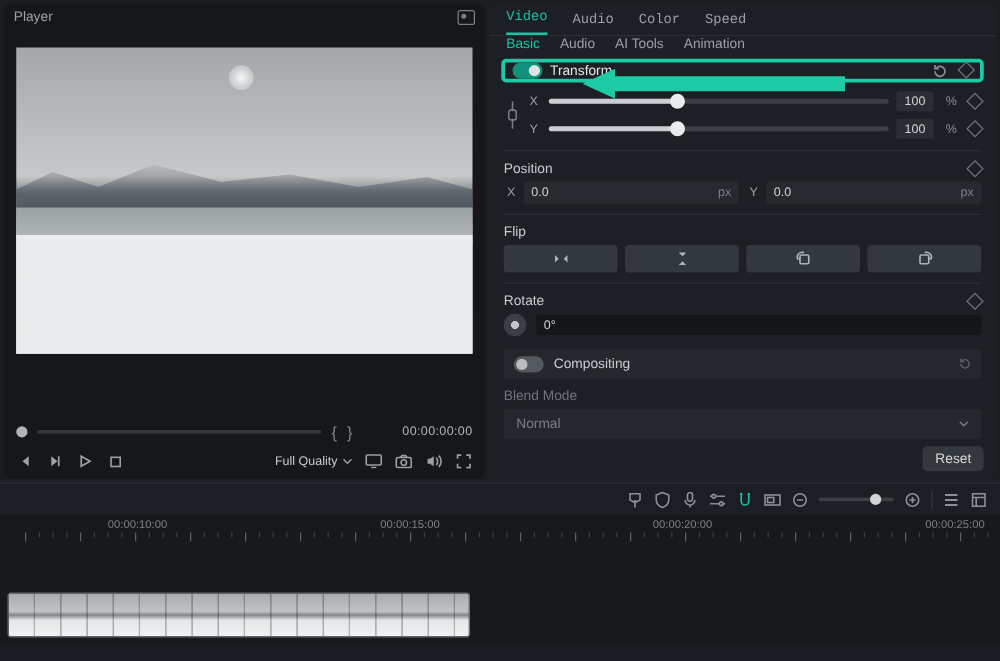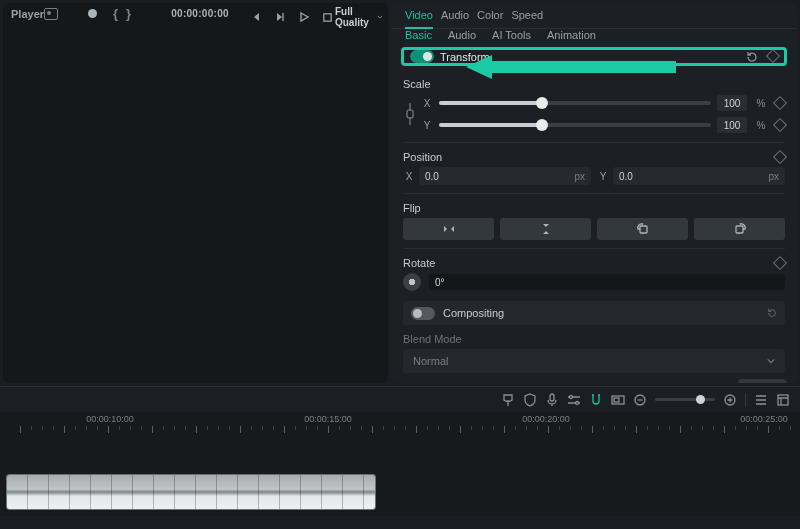--- a/index.html
+++ b/index.html
@@ -11,23 +11,23 @@
     font-family: -apple-system, "Segoe UI", Arial, sans-serif;
     font-size: 11px;
     overflow: hidden;
     position: relative;
   }
   .top-row { display: flex; height: 386px; }
   .player-panel {
     width: 385px;
     background: #15171a;
     display: flex;
+    flex-direction: column;
     border-radius: 6px;
     margin: 3px;
-    font-weight: bold;
   }
   .player-header {
     height: 22px;
     display: flex;
     align-items: center;
     justify-content: space-between;
     padding: 0 8px;
     font-size: 11px;
     color: #9aa0a6;
   }
@@ -71,21 +71,21 @@
   .pc-right { display:flex; gap:10px; align-items:center; }
   .ibtn { width:14px; height:14px; display:flex; align-items:center; justify-content:center; color:#9aa0a6; cursor:pointer; }
   svg { display:block; }
   .quality { font-size:10px; color:#c8cdd2; display:flex; align-items:center; gap:4px; cursor:pointer; }
 
   
   .inspector {
     flex:1; background:#1c1f23; margin:3px 3px 3px 0; border-radius:6px;
     display:flex; flex-direction:column; overflow:hidden; position:relative;
   }
-  .insp-tabs { height:26px; display:flex; gap:8px; padding: 0 14px; align-items:flex-start; border-bottom:1px solid #2a2e33; font-size:11px; }
+  .insp-tabs { height:26px; display:flex; gap:20px; padding: 0 14px; align-items:flex-end; border-bottom:1px solid #2a2e33; font-size:11px;font-family:Liberation Mono, monospace; }
   .insp-tab { color:#9aa0a6; cursor:pointer; padding:6px 0; }
   .insp-tab.active { color:#19c3a6; border-bottom:2px solid #19c3a6; }
   .insp-subtabs { height:24px; display:flex; gap:16px; padding:0 14px; align-items:center; font-size:11px; }
   .insp-sub { color:#9aa0a6; cursor:pointer; }
   .insp-sub.active { color:#19c3a6; }
 
   .section { padding: 0 12px; }
   .transform-head {
     margin: 6px 10px; height:28px; border:3px solid #1ccaa5; border-radius:4px;
     display:flex; align-items:center; padding:0 6px; justify-content:space-between;
@@ -260,23 +260,20 @@
       <span class="transform-label">Transform</span>
       <div class="kf-ctrls">
         <svg class="kf" viewBox="0 0 12 12" stroke="#8a9096" fill="none" stroke-width="1.3">
             <path d="M2 6a4 4 0 1 0 1.2-2.8M2 1v3h3"></path>
           </svg>
         <div class="diamond"></div>
       </div>
     </div>
 
     <div class="section">
-      <div class="row-label">
-          <span>Scale</span>
-        </div>
       <div style="display:flex; align-items:center; gap:4px;">
         <div class="linkcol" style="align-self:stretch; flex-direction:column; display:flex; justify-content:center;">
           <svg width="12" height="30" viewBox="0 0 12 30" stroke="#7a8086" fill="none" stroke-width="1.2">
               <path d="M6 4v8M6 18v8"></path>
               <rect x="3" y="11" width="6" height="8" rx="2"></rect>
             </svg>
         </div>
         <div style="flex:1;">
           <div class="slider-row">
             <span class="ax">X</span>

